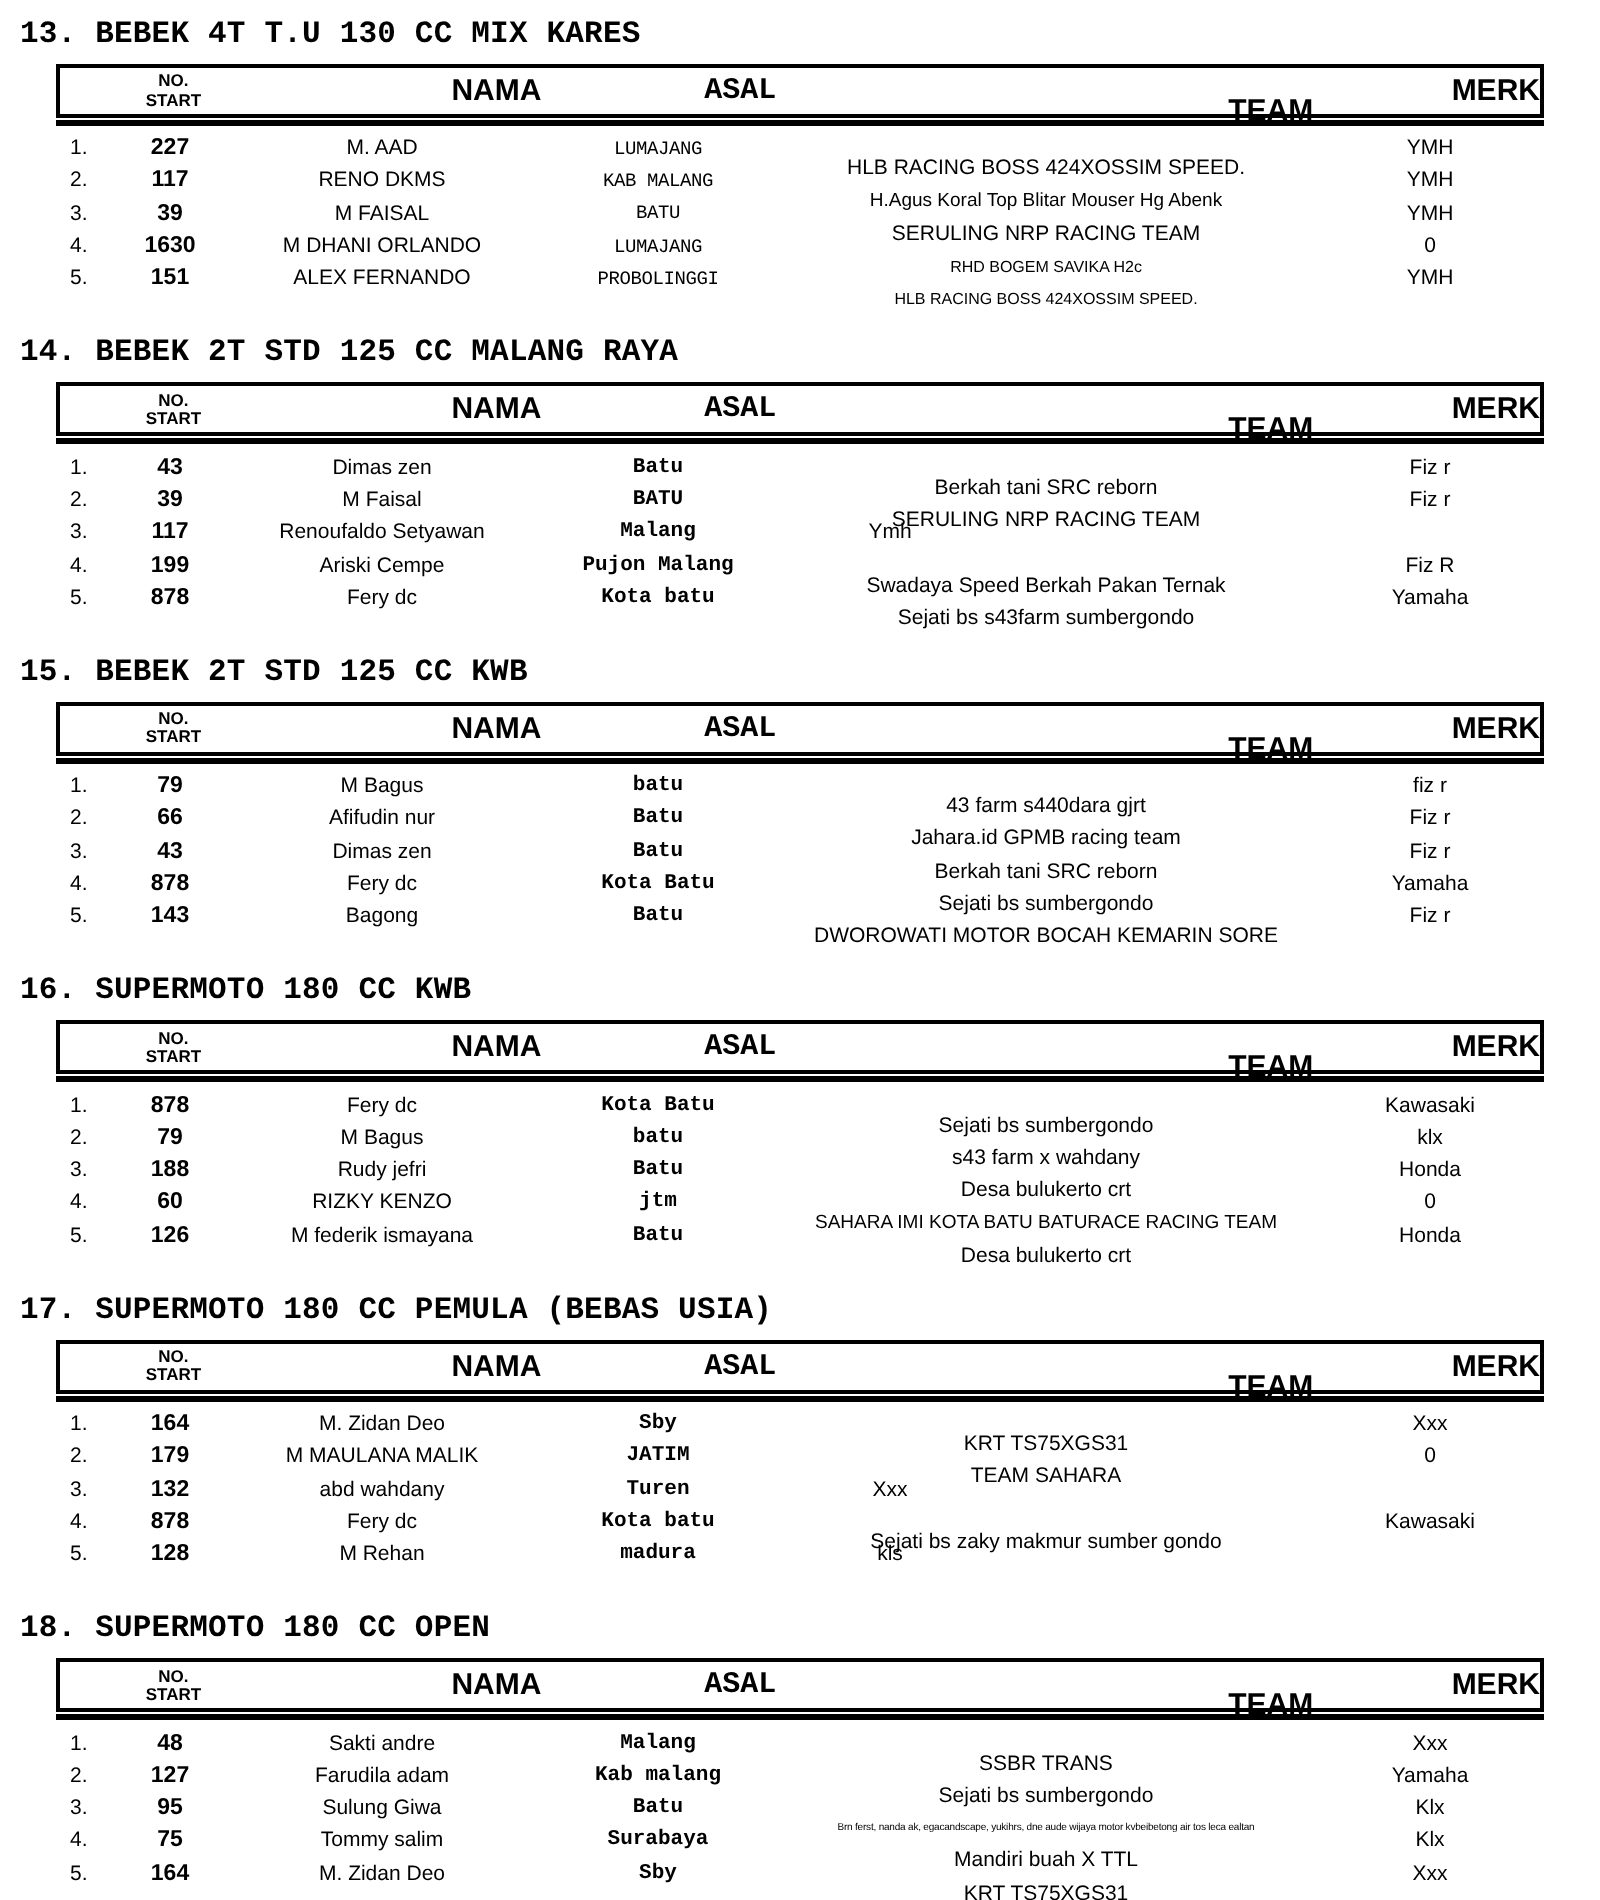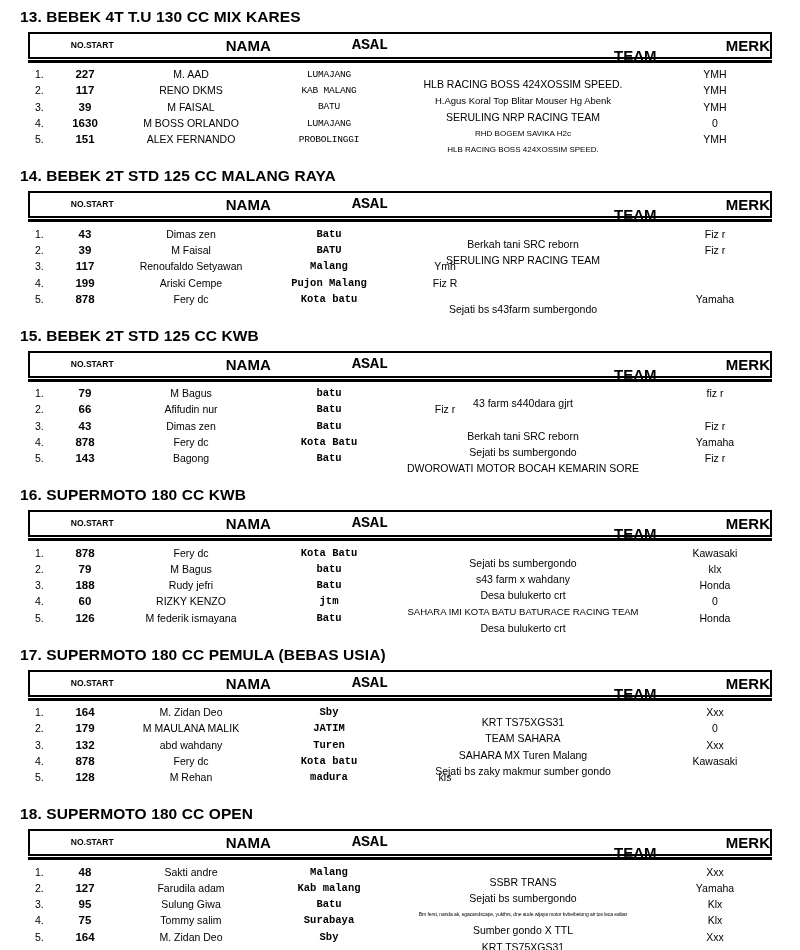--- a/index.html
+++ b/index.html
@@ -14,23 +14,24 @@
   }
   #doc {
     padding-top: 8px;
   }
   .race-section {
     margin-bottom: 20px;
   }
   .section-title {
     font-size: 15.5px;
     font-weight: bold;
-    margin: 0 0 6px 20px;
+    margin: 0 0 6px 10px;
     letter-spacing: 0.1px;
     white-space: nowrap;
+    font-family: Liberation Mono, monospace;
   }
   .race-table {
     margin-left: 28px;
     width: 744px;
   }
   .thead {
     display: flex;
     align-items: center;
     border: 2px solid #000;
     height: 23px;
@@ -50,21 +51,21 @@
   .c { text-align: center; box-sizing: border-box; white-space: nowrap; overflow: hidden; }
   .col-rownum { width: 30px; text-align: left; padding-left: 7px; font-size: 10.5px; }
   .col-start  { width: 54px; font-weight: bold; font-size: 11.5px; }
   .col-nama   { width: 158px; font-size: 10.5px; }
   .col-asal   { width: 118px; font-size: 10.5px; font-family: Liberation Mono, monospace; }
   .col-team   { width: 270px; font-size: 10.5px; margin-top: 20px; }
   .col-merk   { width: 114px; font-size: 10.5px; }
 
   .thead .th { font-weight: bold; font-size: 15px; text-align: right; }
   .thead .col-start {
-    display: flex; flex-direction: row; justify-content: flex-end;
+    display: flex; flex-direction: column; justify-content: flex-end;
     font-size: 8.5px; line-height: 1.1; font-weight: bold;
   }
   .trow {
     display: flex;
     align-items: center;
     height: 16.3px;
   }
   .tbody { padding-top: 1px; }
 
   
@@ -118,21 +119,21 @@
     <div class="c col-start">39</div>
     <div class="c col-nama">M FAISAL</div>
     <div class="c col-asal">BATU</div>
     <div class="c col-team">SERULING NRP RACING TEAM</div>
     <div class="c col-merk">YMH</div>
   </div>
 
   <div class="trow">
     <div class="c col-rownum">4.</div>
     <div class="c col-start">1630</div>
-    <div class="c col-nama">M BOSS ORLANDO</div>
+    <div class="c col-nama">M DHANI ORLANDO</div>
     <div class="c col-asal">LUMAJANG</div>
     <div class="c col-team xs">RHD BOGEM SAVIKA H2c</div>
     <div class="c col-merk">0</div>
   </div>
 
   <div class="trow">
     <div class="c col-rownum">5.</div>
     <div class="c col-start">151</div>
     <div class="c col-nama">ALEX FERNANDO</div>
     <div class="c col-asal">PROBOLINGGI</div>
@@ -182,20 +183,21 @@
     <div class="c col-nama">Renoufaldo Setyawan</div>
     <div class="c col-asal">Malang</div>
     <div class="c col-merk">Ymh</div>
   </div>
 
   <div class="trow">
     <div class="c col-rownum">4.</div>
     <div class="c col-start">199</div>
     <div class="c col-nama">Ariski Cempe</div>
     <div class="c col-asal">Pujon Malang</div>
+    <div class="c col-team">Swadaya Speed Berkah Pakan Ternak</div>
     <div class="c col-merk">Fiz R</div>
   </div>
 
   <div class="trow">
     <div class="c col-rownum">5.</div>
     <div class="c col-start">878</div>
     <div class="c col-nama">Fery dc</div>
     <div class="c col-asal">Kota batu</div>
     <div class="c col-team">Sejati bs s43farm sumbergondo</div>
     <div class="c col-merk">Yamaha</div>
@@ -226,20 +228,21 @@
     <div class="c col-asal">batu</div>
     <div class="c col-team">43 farm s440dara gjrt</div>
     <div class="c col-merk">fiz r</div>
   </div>
 
   <div class="trow">
     <div class="c col-rownum">2.</div>
     <div class="c col-start">66</div>
     <div class="c col-nama">Afifudin nur</div>
     <div class="c col-asal">Batu</div>
+    <div class="c col-team">Jahara.id GPMB racing team</div>
     <div class="c col-merk">Fiz r</div>
   </div>
 
   <div class="trow">
     <div class="c col-rownum">3.</div>
     <div class="c col-start">43</div>
     <div class="c col-nama">Dimas zen</div>
     <div class="c col-asal">Batu</div>
     <div class="c col-team">Berkah tani SRC reborn</div>
     <div class="c col-merk">Fiz r</div>
@@ -360,21 +363,20 @@
     <div class="c col-asal">JATIM</div>
     <div class="c col-team">TEAM SAHARA</div>
     <div class="c col-merk">0</div>
   </div>
 
   <div class="trow">
     <div class="c col-rownum">3.</div>
     <div class="c col-start">132</div>
     <div class="c col-nama">abd wahdany</div>
     <div class="c col-asal">Turen</div>
-    <div class="c col-team">SAHARA MX Turen Malang</div>
     <div class="c col-merk">Xxx</div>
   </div>
 
   <div class="trow">
     <div class="c col-rownum">4.</div>
     <div class="c col-start">878</div>
     <div class="c col-nama">Fery dc</div>
     <div class="c col-asal">Kota batu</div>
     <div class="c col-team">Sejati bs zaky makmur sumber gondo</div>
     <div class="c col-merk">Kawasaki</div>
@@ -431,21 +433,21 @@
     <div class="c col-asal">Batu</div>
     <div class="c col-team tiny">Brn ferst, nanda ak, egacandscape, yukihrs, dne aude wijaya motor kvbeibetong air tos leca ealtan</div>
     <div class="c col-merk">Klx</div>
   </div>
 
   <div class="trow">
     <div class="c col-rownum">4.</div>
     <div class="c col-start">75</div>
     <div class="c col-nama">Tommy salim</div>
     <div class="c col-asal">Surabaya</div>
-    <div class="c col-team">Sumber gondo X TTL</div>
+    <div class="c col-team">Mandiri buah X TTL</div>
     <div class="c col-merk">Klx</div>
   </div>
 
   <div class="trow">
     <div class="c col-rownum">5.</div>
     <div class="c col-start">164</div>
     <div class="c col-nama">M. Zidan Deo</div>
     <div class="c col-asal">Sby</div>
     <div class="c col-team">KRT TS75XGS31</div>
     <div class="c col-merk">Xxx</div>

